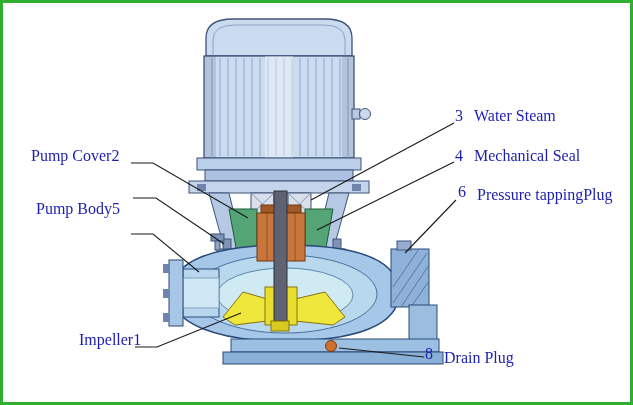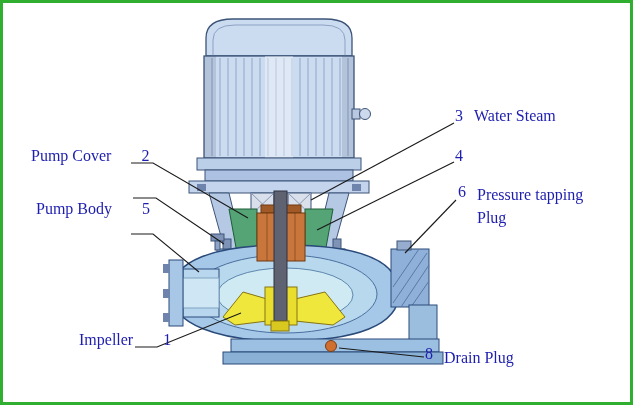--- a/index.html
+++ b/index.html
@@ -14,24 +14,24 @@
   }
   .pump-svg { position:absolute; left:0; top:0; }
   .label {
     position:absolute;
     color:#1d1daf;
     font-size:16px;
     white-space:nowrap;
     display:flex;
     align-items:flex-start;
   }
-  .label-left  { gap:30px; }
+  .label-left  { gap:0; }
   .label-right { gap:11px; }
   .num { font-size:16px; }
-  .stack { display:flex; flex-direction:column; line-height:1.45; }
+  .stack { display:flex; flex-direction:row; line-height:1.45; }
 </style>
 </head>
 <body>
 
 <div class="frame">
 
   <svg class="pump-svg" width="627" height="399" viewBox="0 0 627 399">
 
     <g>
       <path d="M203,53 L203,35 Q203,16 230,16 L322,16 Q349,16 349,35 L349,53 Z" stroke="#3d5478" stroke-width="1.3" fill="#ccdcf0"></path>
@@ -149,20 +149,21 @@
     <span class="num">1</span>
   </div>
 
   <div class="label label-right" style="left:452px; top:104px">
     <span class="num">3</span>
     <span>Water Steam</span>
   </div>
 
   <div class="label label-right" style="left:452px; top:144px">
     <span class="num">4</span>
+    <span>Mechanical Seal</span>
   </div>
 
   <div class="label label-right" style="left:455px; top:180px">
     <span class="num">6</span>
     <span class="stack">
       <span>Pressure tapping</span>
       <span>Plug</span>
     </span>
   </div>
 

